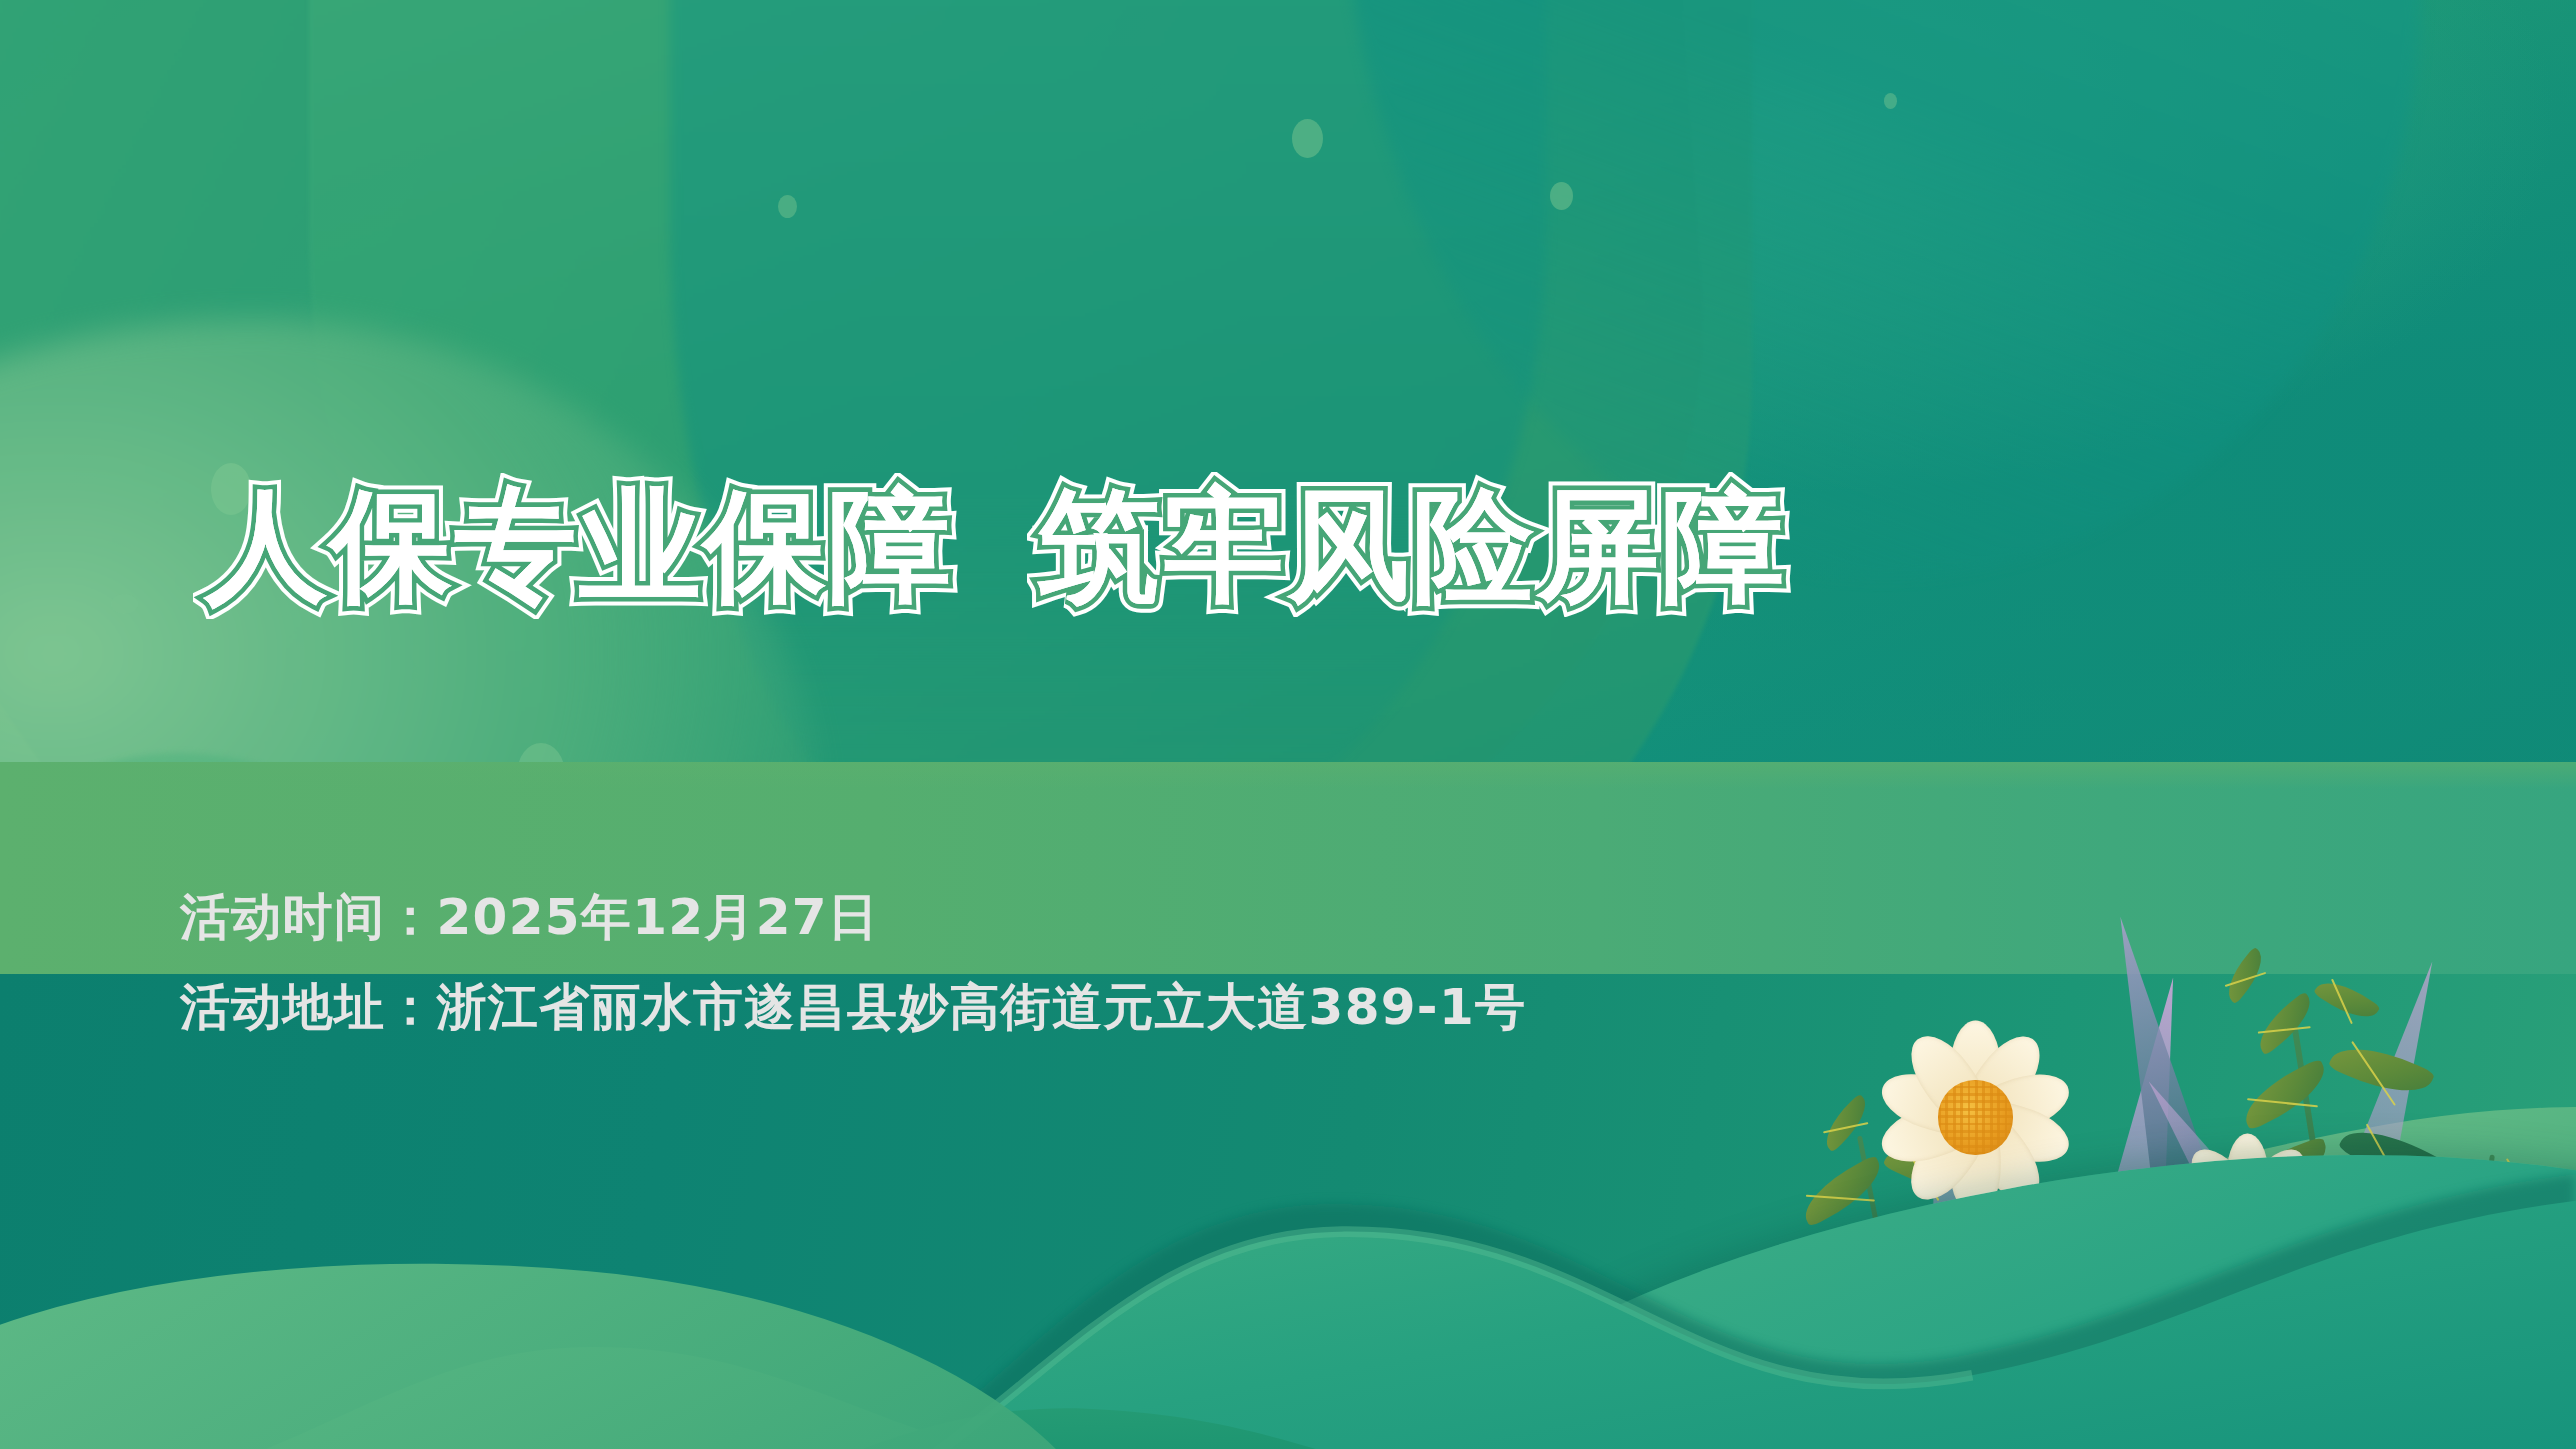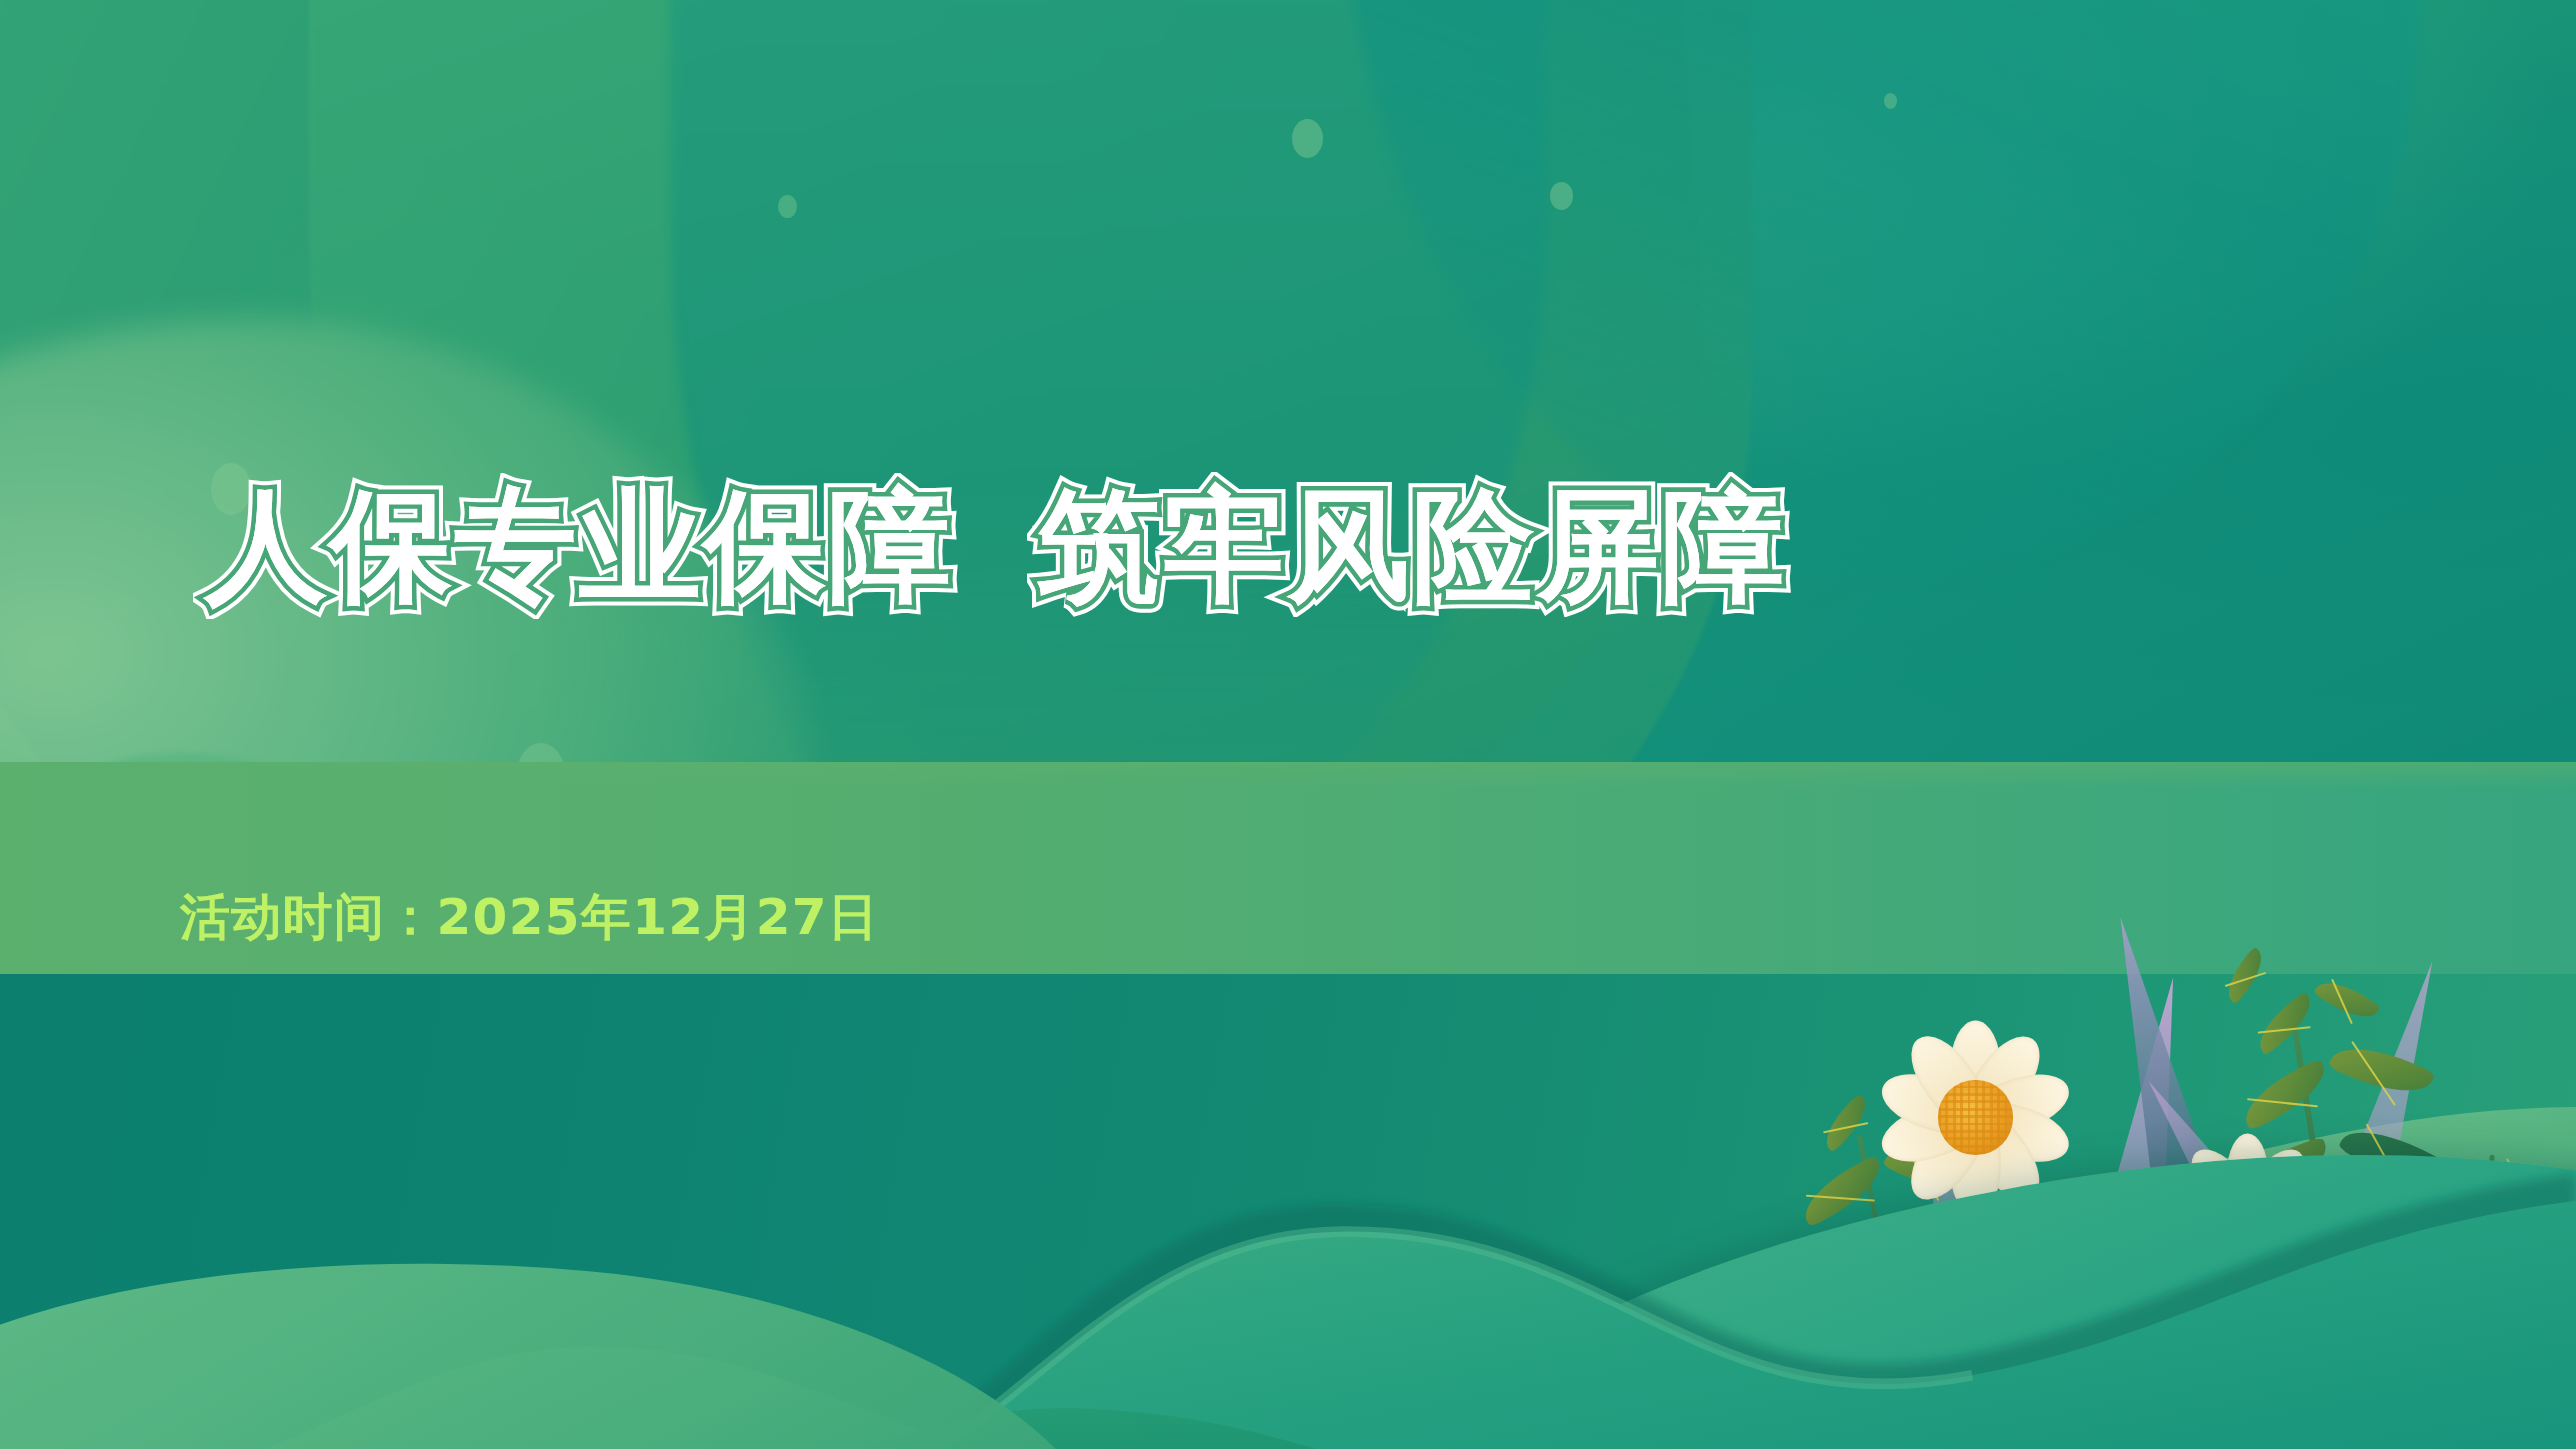--- a/index.html
+++ b/index.html
@@ -155,21 +155,21 @@
   }
   .title-seg .top{
     position:absolute; left:0; top:0;
     -webkit-text-stroke:0;
     color:#ffffff;
   }
 
   
   .info{
     position:absolute; left:180px; top:872px;
-    color:#bef264;
+    color:#e5e5e5;
     font-weight:900;
     font-size:50px;
     line-height:90px;
     letter-spacing:1.3px;
     font-family:"DejaVu Sans","Liberation Sans",sans-serif;
     white-space:nowrap;
   }
   .info .line{ display:block; }
   .info .indent{ padding-left:71px; }
 
@@ -414,16 +414,17 @@
     </div>
     <div class="title-seg">
       <span>筑牢风险屏障</span>
       <span class="inner">筑牢风险屏障</span>
       <span class="top">筑牢风险屏障</span>
     </div>
   </div>
 
   <div class="info">
     <span class="line">活动时间：2025年12月27日</span>
+    <span class="line">活动地址：浙江省丽水市遂昌县妙高街道元立大道389-1号</span>
   </div>
 
 </div>
 
 
 </body></html>

